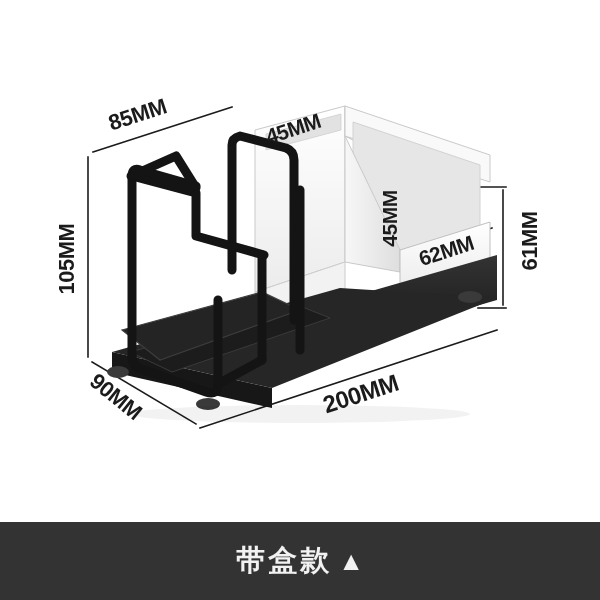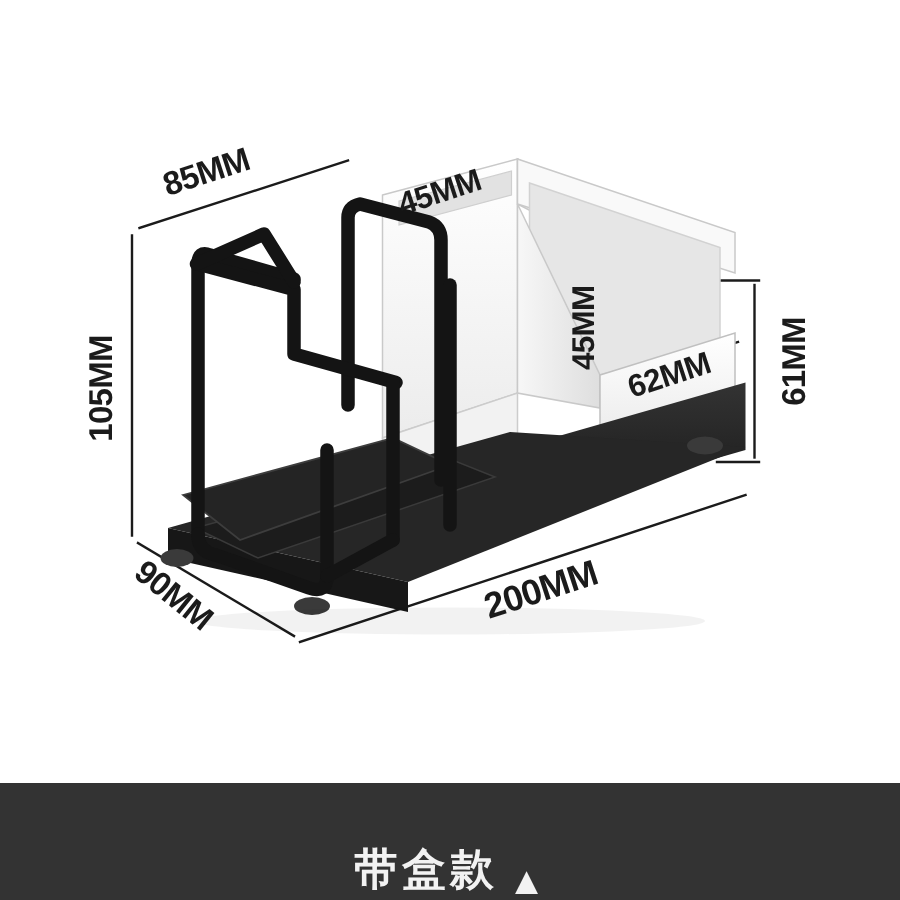--- a/index.html
+++ b/index.html
@@ -55,21 +55,21 @@
 
   
   #caption-bar {
     position: absolute;
     left: 0;
     top: 522px;
     width: 600px;
     height: 78px;
     background: #333333;
     display: flex;
-    align-items: flex-end;
+    align-items: center;
     justify-content: center;
   }
   #caption-text {
     color: #f2f2f2;
     font-family: "Liberation Sans", sans-serif;
     font-size: 29px;
     font-weight: bold;
     letter-spacing: 3px;
     display: inline-block;
   }

